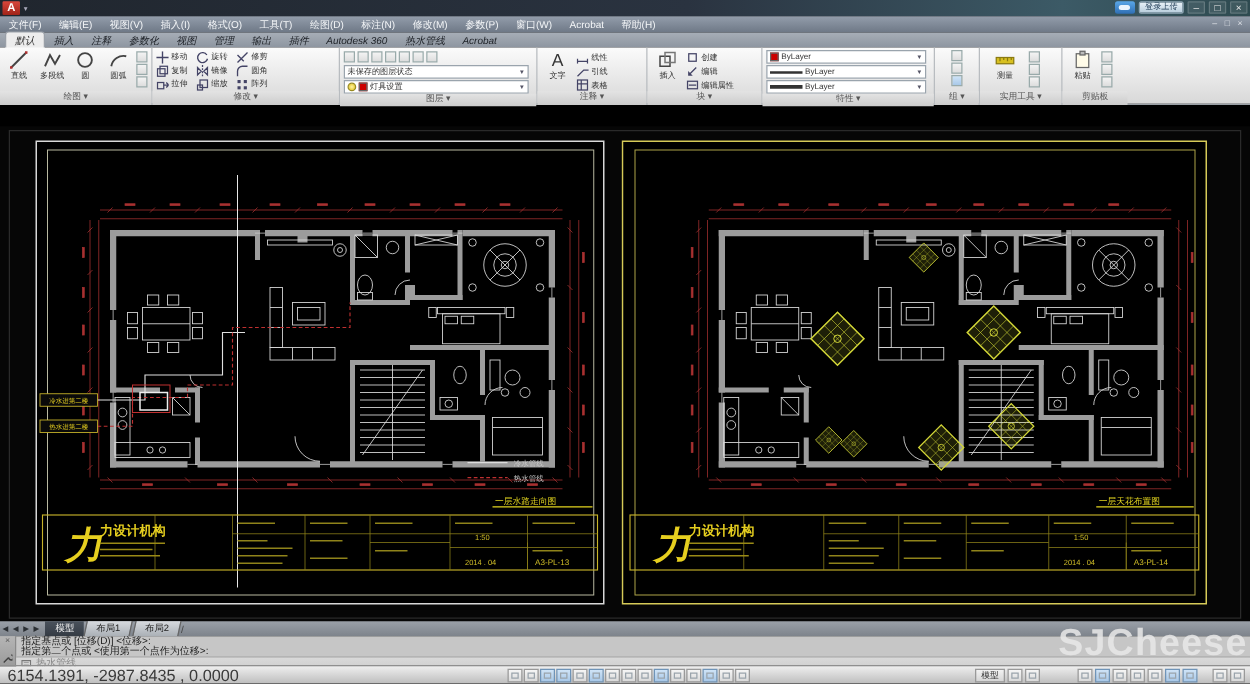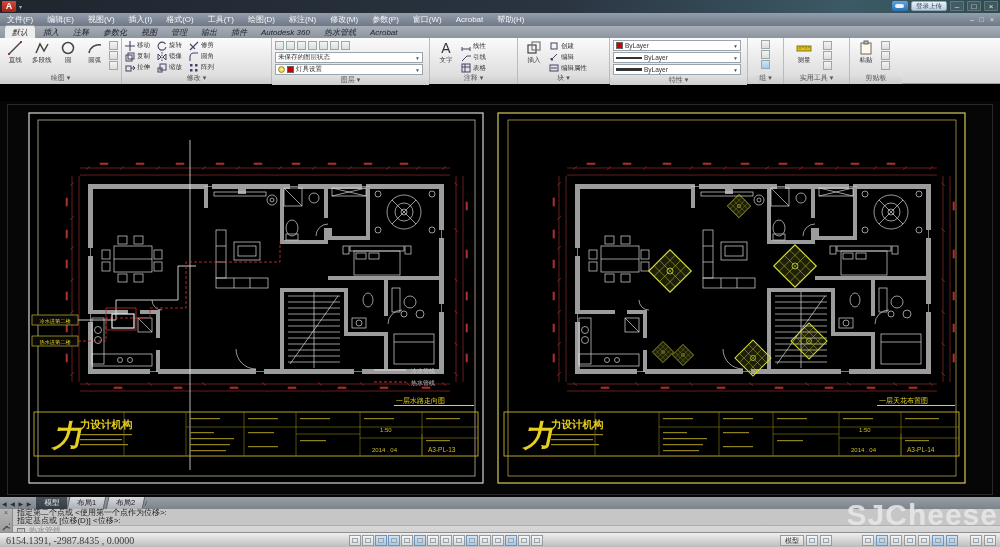--- a/index.html
+++ b/index.html
@@ -88,21 +88,21 @@
     display:flex; flex-direction:column; align-items:center; justify-content:space-between; padding:1px 0; }
   .cmd-x { color:#555; font-size:7px; line-height:6px; }
   .cmd-main { flex:1; display:flex; flex-direction:column; }
   .cmd-line { font-size:8px; color:#1c1c1c; line-height:8px; padding:0 4px; }
   .cmd-input { flex:1; background:linear-gradient(#d9d9d9,#cfcfcf); border-top:1px solid #aeaeae;
     font-size:8px; color:#8a8a8a; padding:0 4px; line-height:9px; display:flex; align-items:center; gap:4px; }
 
   
   .statusbar { position:absolute; left:0; top:532px; width:1000px; height:15px;
     background:linear-gradient(#efefef,#bdbdbd); border-top:1px solid #8f8f8f; display:flex; align-items:center; }
-  .coords { font-size:10px; color:#3a3a3a; margin-left:6px; font-family:Liberation Serif, serif; white-space:nowrap; }
+  .coords { font-size:13px; color:#3a3a3a; margin-left:6px; font-family:Liberation Sans, sans-serif; white-space:nowrap; }
   .togglegrp { display:flex; gap:1px; margin-left:215px; }
   .sbtn { width:12px; height:11px; border:1px solid #9a9a9a; background:linear-gradient(#f6f6f6,#d9d9d9); position:relative; }
   .sbtn::after { content:""; position:absolute; left:2px; top:2px; right:2px; bottom:2px; border:1px solid #9aa4ac; }
   .sbtn.on { background:linear-gradient(#cfe4f7,#a8c8e8); border-color:#6f94b8; }
   .rightgrp { display:flex; align-items:center; gap:2px; margin-left:auto; margin-right:4px; }
   .model-btn { font-size:7px; color:#333; border:1px solid #999; background:linear-gradient(#f2f2f2,#d5d5d5); padding:1px 4px; height:11px; line-height:8px; }
   .gapsp { width:26px; }
 
   .watermark { position:absolute; right:2px; top:498px; font-size:30px; font-weight:bold;
     color:#e9e9e9; opacity:0.85; letter-spacing:1px; z-index:50; pointer-events:none; }
@@ -758,22 +758,22 @@
   </div>
 
   <div class="cmd">
     <div class="cmd-tools">
       <span class="cmd-x">×</span>
       <svg width="8" height="8" viewBox="0 0 8 8">
           <path d="M1 7 L5 3 M5 3 A2 2 0 1 0 7 1" stroke="#444" fill="none" stroke-width="1.2"></path>
         </svg>
     </div>
     <div class="cmd-main">
+      <div class="cmd-line">指定基点或 [位移(D)] &lt;位移&gt;:</div>
       <div class="cmd-line">指定第二个点或 &lt;使用第一个点作为位移&gt;:</div>
-      <div class="cmd-line">指定基点或 [位移(D)] &lt;位移&gt;:</div>
       <div class="cmd-input">
         <svg width="8" height="8" viewBox="0 0 8 8">
             <rect x="0.5" y="1.5" width="7" height="5" fill="none" stroke="#777"></rect>
             <path d="M2 3 H6 M2 5 H6" stroke="#999" stroke-width="0.7"></path>
           </svg>
         <span>热水管线</span>
       </div>
     </div>
   </div>
 

